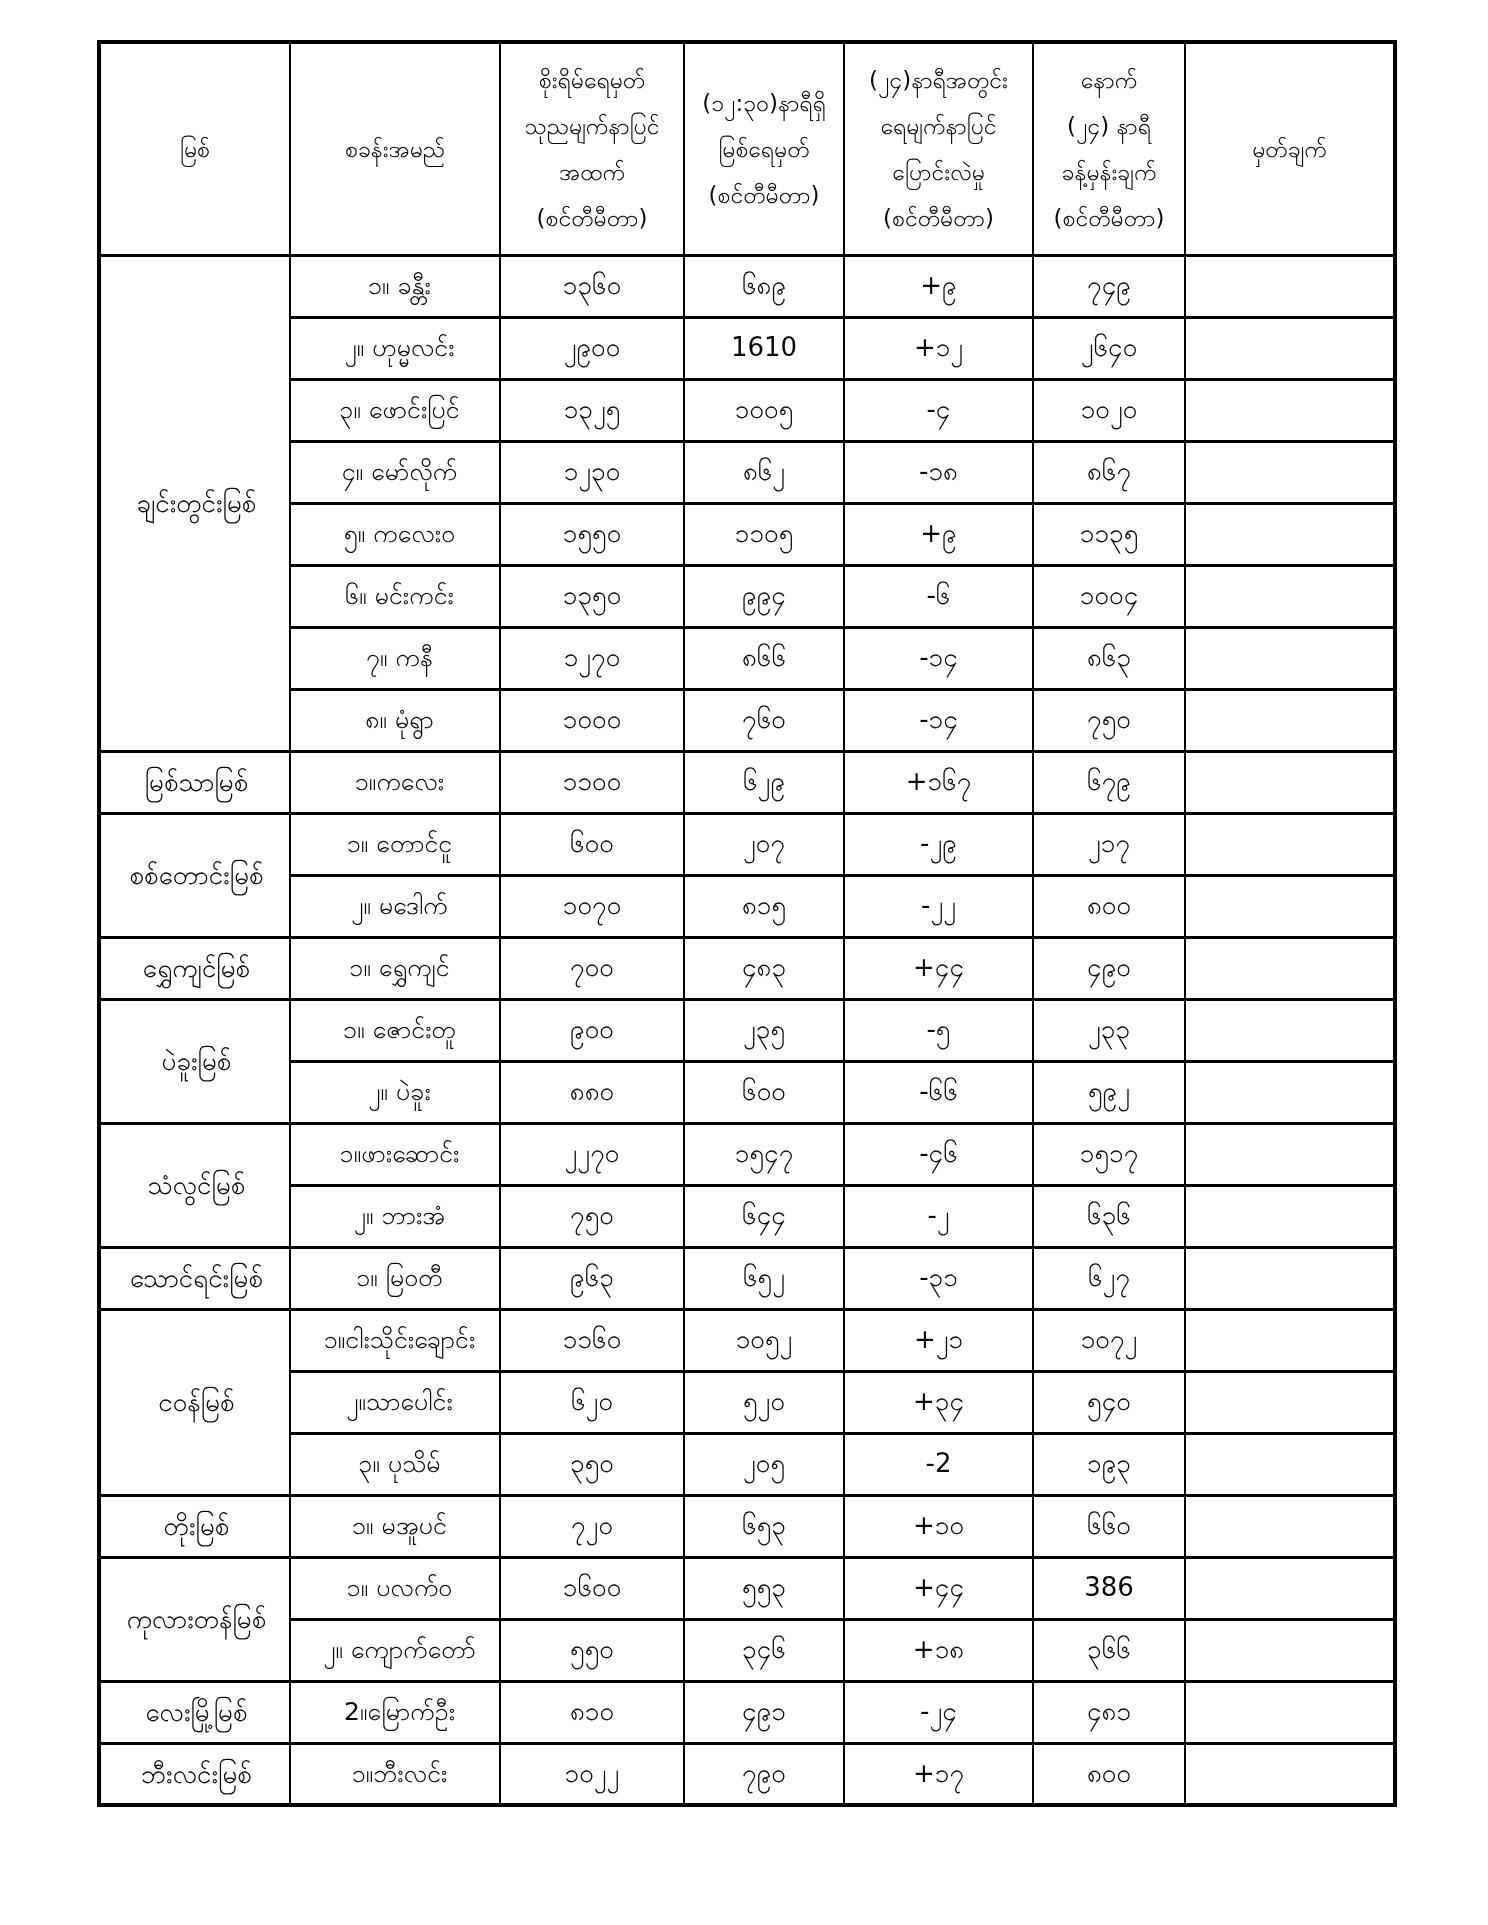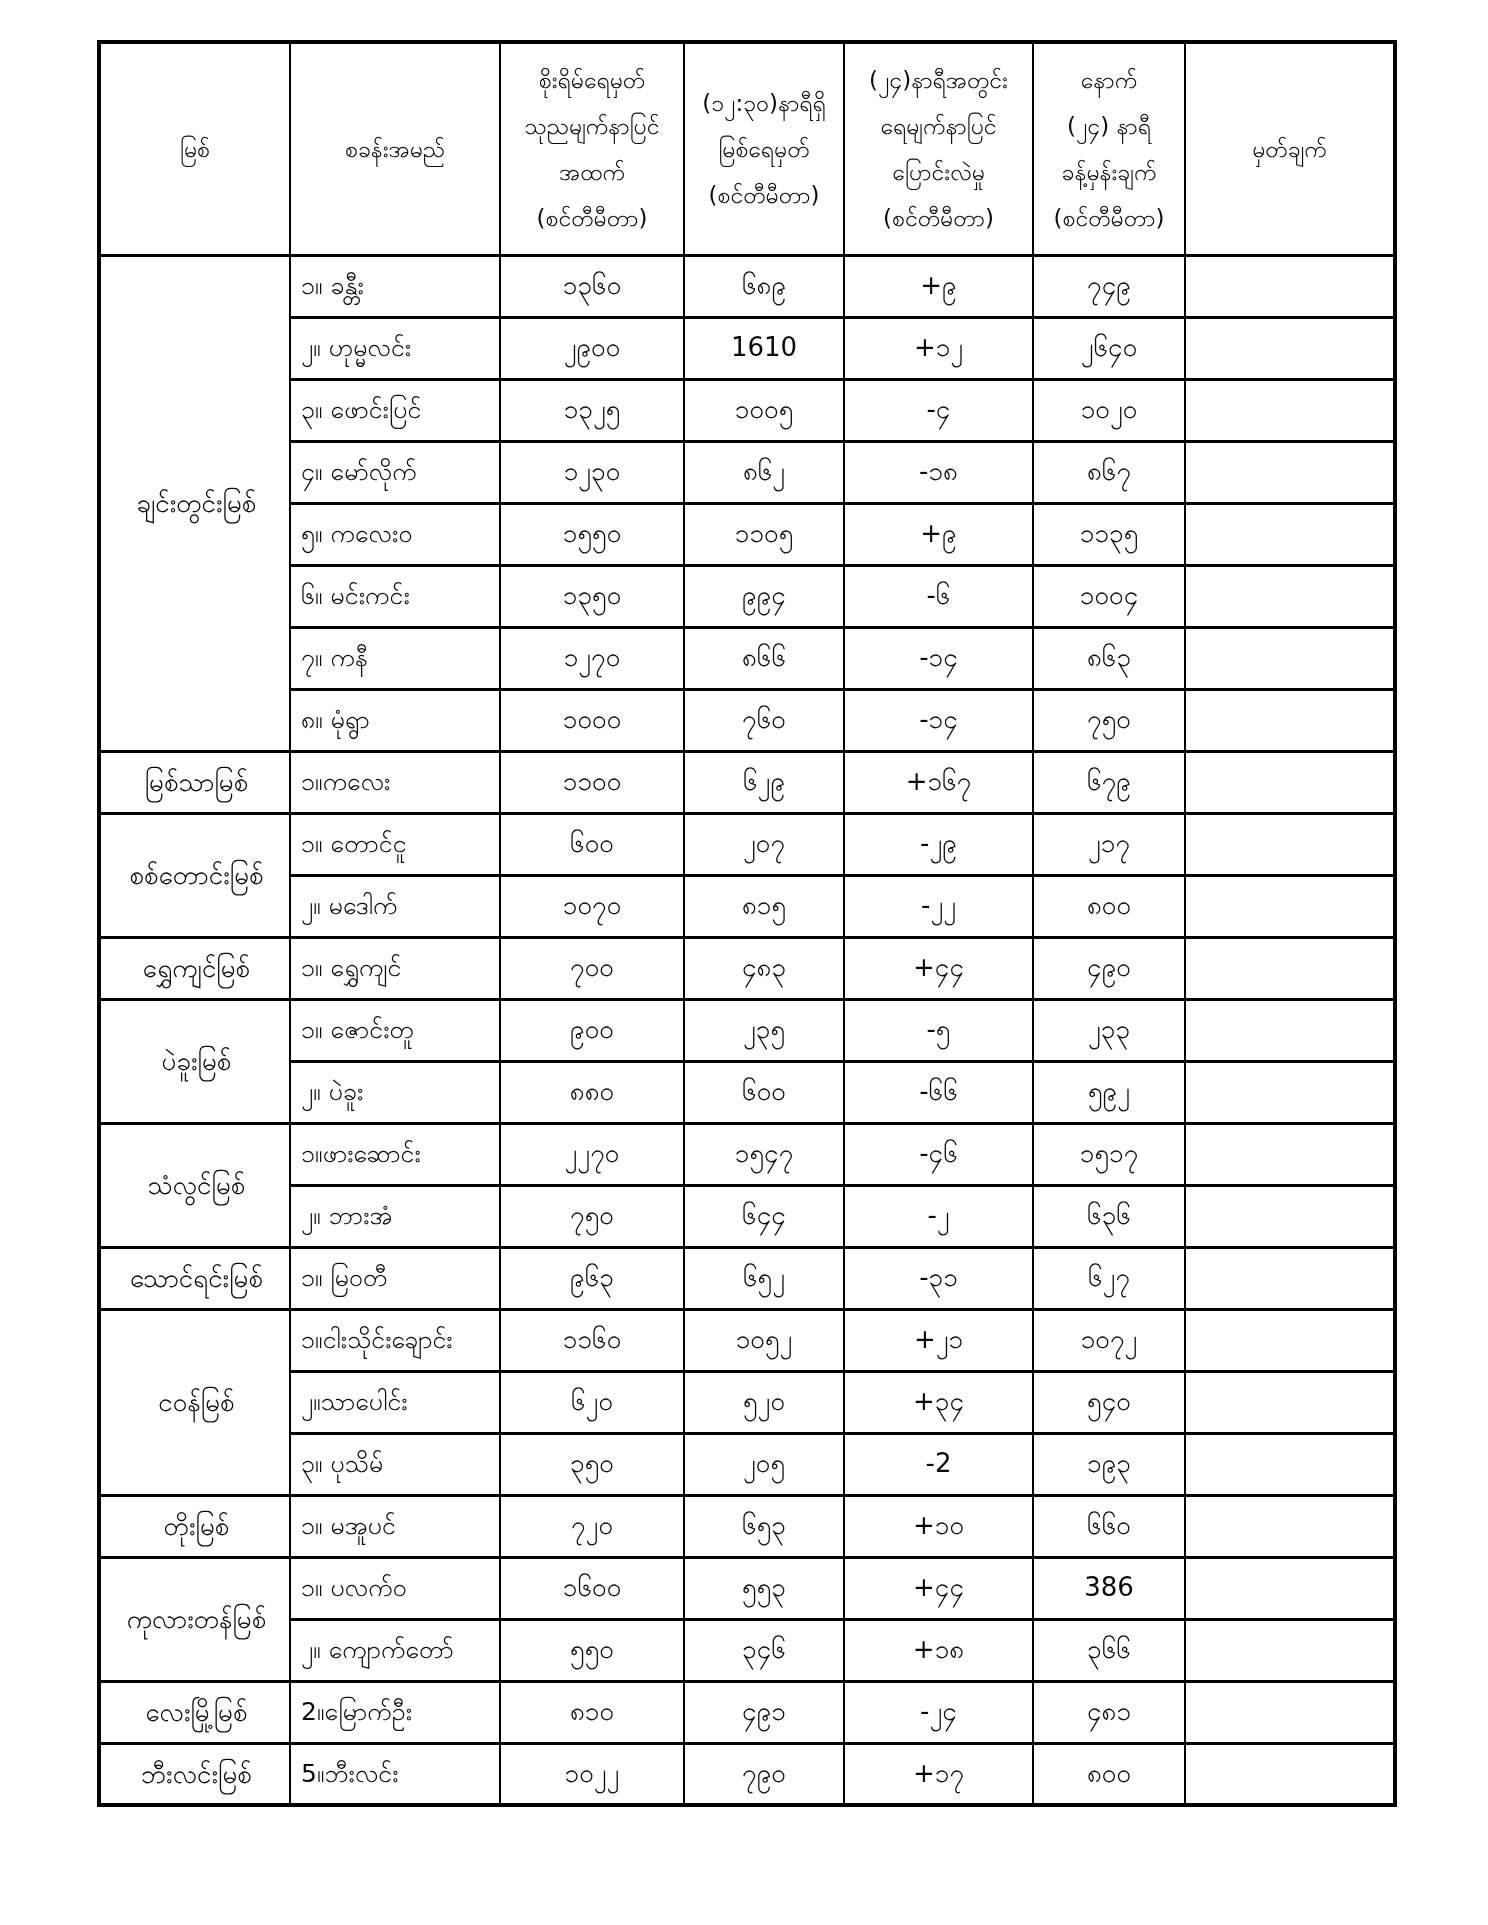--- a/index.html
+++ b/index.html
@@ -43,21 +43,21 @@
   }
   td.river-cell {
     font-size: 26px;
     text-align: center;
     vertical-align: middle;
     padding-left: 4px;
     line-height: 1.25;
   }
   td.station-cell {
     font-size: 25px;
-    text-align: left;
+    text-align: center;
     vertical-align: middle;
     padding-left: 10px;
     line-height: 1.25;
   }
   td.num-cell {
     font-size: 26px;
     text-align: center;
     vertical-align: middle;
     line-height: 1.2;
   }
@@ -296,21 +296,21 @@
         <td class="river-cell" rowspan="1">လေးမြို့မြစ်</td>
         <td class="station-cell">2။မြောက်ဦး</td>
         <td class="num-cell">၈၁၀</td>
         <td class="num-cell">၄၉၁</td>
         <td class="num-cell">-၂၄</td>
         <td class="num-cell">၄၈၁</td>
         <td class="num-cell"></td>
       </tr>
       <tr>
         <td class="river-cell" rowspan="1">ဘီးလင်းမြစ်</td>
-        <td class="station-cell">5။ဘီးလင်း</td>
+        <td class="station-cell">၁။ဘီးလင်း</td>
         <td class="num-cell">၁၀၂၂</td>
         <td class="num-cell">၇၉၀</td>
         <td class="num-cell">+၁၇</td>
         <td class="num-cell">၈၀၀</td>
         <td class="num-cell"></td>
       </tr>
     </tbody>
 </table>
 
 </body></html>

